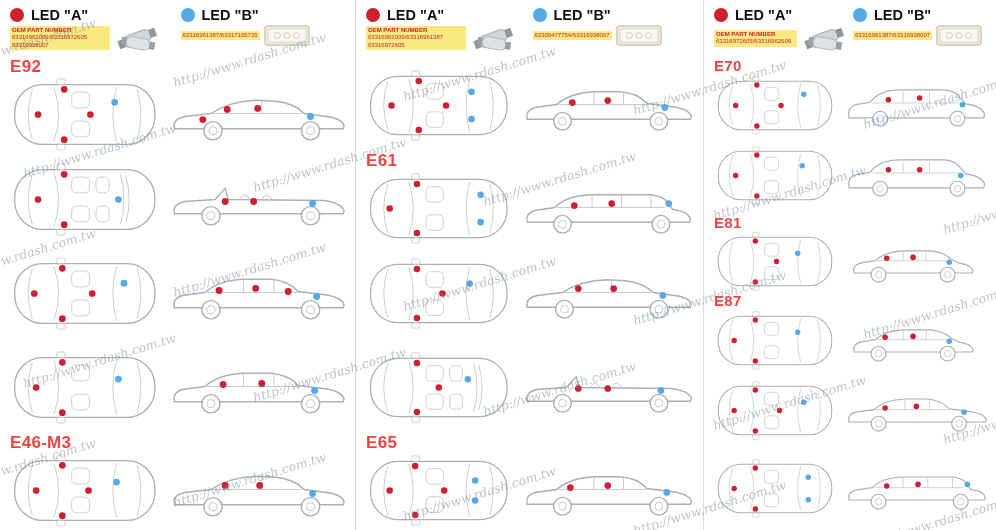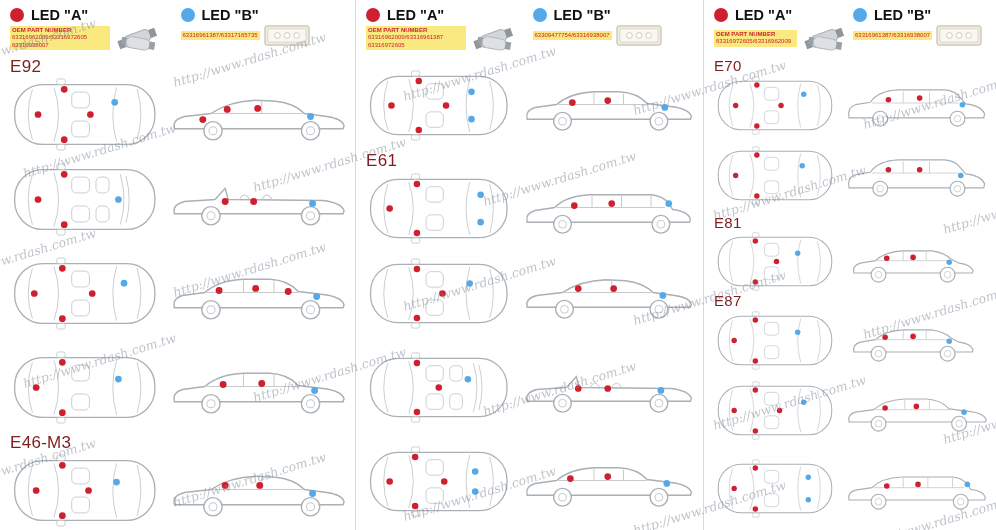--- a/index.html
+++ b/index.html
@@ -14,21 +14,21 @@
   .header-half{flex:1;display:flex;flex-direction:column;gap:1px;min-width:0;}
   .legend-item{display:flex;align-items:center;gap:7px;font-weight:700;font-size:14.5px;color:#101010;padding-top:3px;}
   .ldot{width:14px;height:14px;border-radius:50%;display:inline-block;flex:0 0 auto;}
   .header-sub{display:flex;align-items:center;gap:4px;min-width:0;}
   .oem{font-size:6px;line-height:1.25;color:#c23;background:#f9e97e;padding:1px 2px;max-width:96px;overflow:hidden;}
   .oem .oem-label{font-weight:700;}
   .bulb-img{width:52px;height:28px;flex:0 0 auto;}
   .module-img{width:46px;height:23px;flex:0 0 auto;}
   .models{flex:1;display:flex;flex-direction:column;min-height:0;}
   .model-row{flex:1;display:flex;flex-direction:column;min-height:0;overflow:hidden;}
-  .model-name{font-size:17px;font-weight:400;color:#7f1d1d;letter-spacing:.3px;line-height:18px;}
+  .model-name{font-size:17px;font-weight:700;color:#ef4444;letter-spacing:.3px;line-height:18px;}
   .col-3 .model-name{font-size:15px;line-height:16px;}
   .diagrams{display:flex;align-items:center;gap:8px;flex:1;min-height:0;}
   .watermark-layer{position:absolute;inset:0;pointer-events:none;z-index:3;}
   .wm{position:absolute;font-family:"DejaVu Serif",serif;font-style:italic;font-size:12.5px;
       color:rgba(125,138,152,.5);transform:rotate(-17deg);white-space:nowrap;}
 </style>
 </head>
 <body>
 
 <div class="page">
@@ -482,20 +482,21 @@
                 <circle cx="140" cy="47" r="4" fill="none" stroke="#c6cacd"></circle>
                 <g>
                   <circle cx="58" cy="32" r="3.4" fill="#cf2030"></circle>
                   <circle cx="88" cy="32" r="3.4" fill="#cf2030"></circle>
                   <circle cx="142" cy="34" r="3.4" fill="#55a9e8"></circle>
                 </g>
               </svg>
             </div>
           </div>
           <div class="model-row">
+            <div class="model-name">E65</div>
             <div class="diagrams">
               <svg width="146" height="71" viewBox="0 0 160 78">
                 <rect x="5" y="7" width="150" height="64" rx="30" fill="#fff" stroke="#aab0b6" stroke-width="1.4"></rect>
                 <g fill="none" stroke="#c6cacd" stroke-width="1">
                   <path d="M24 12 Q15 39 24 66"></path>
                   <path d="M47 10 Q57 39 47 68"></path>
                   <path d="M114 10 Q106 39 114 68"></path>
                   <path d="M136 12 Q144 39 136 66"></path>
                   <rect x="50" y="1" width="9" height="6" rx="2"></rect>
                   <rect x="50" y="71" width="9" height="6" rx="2"></rect>

